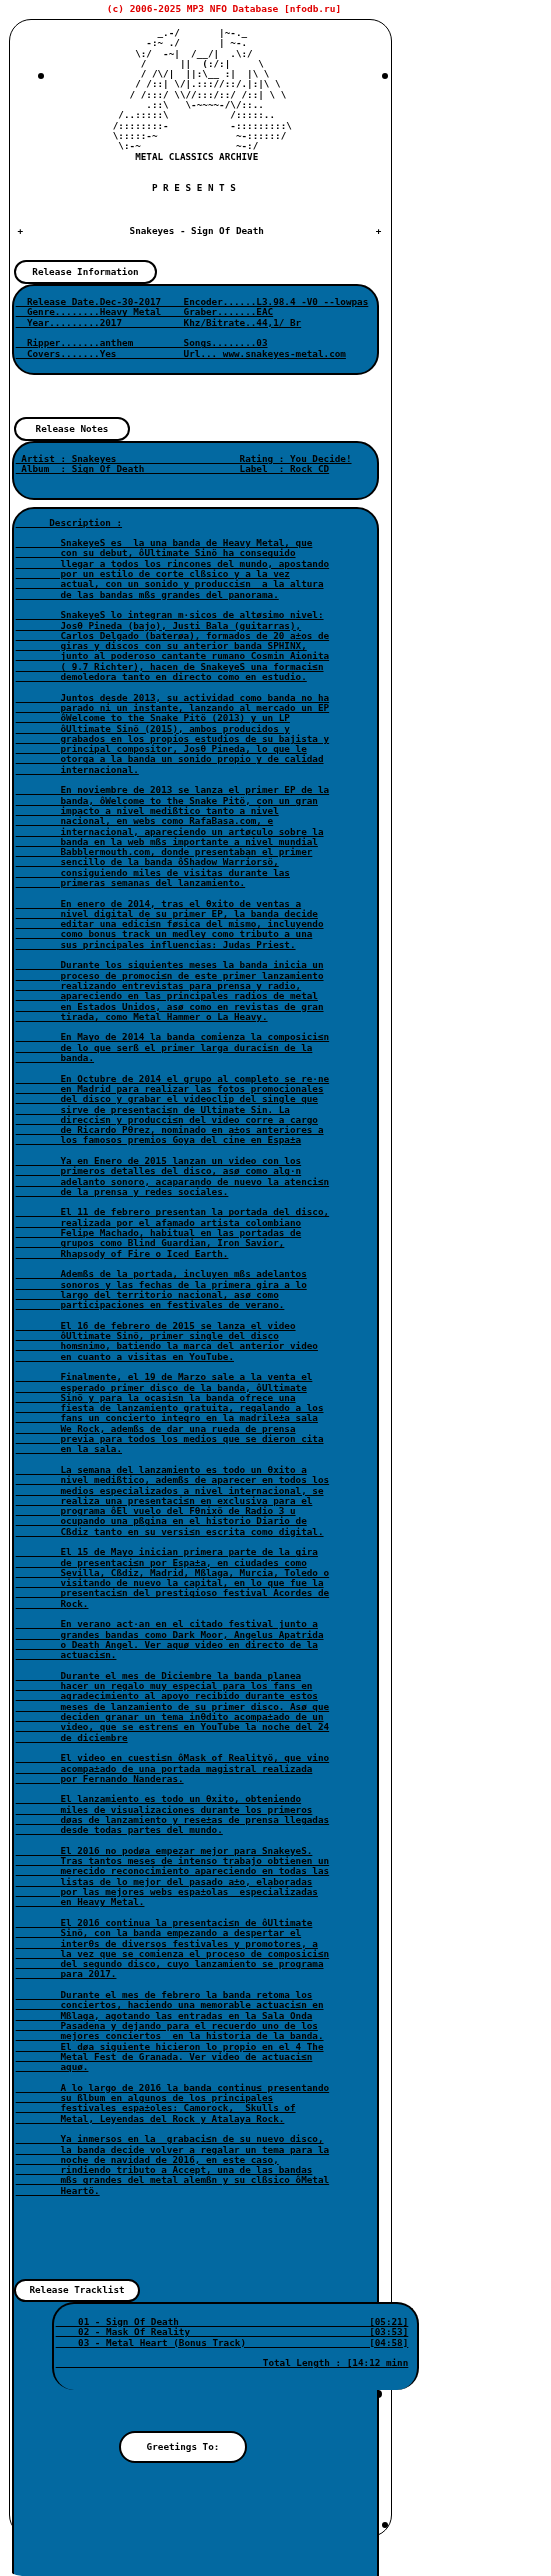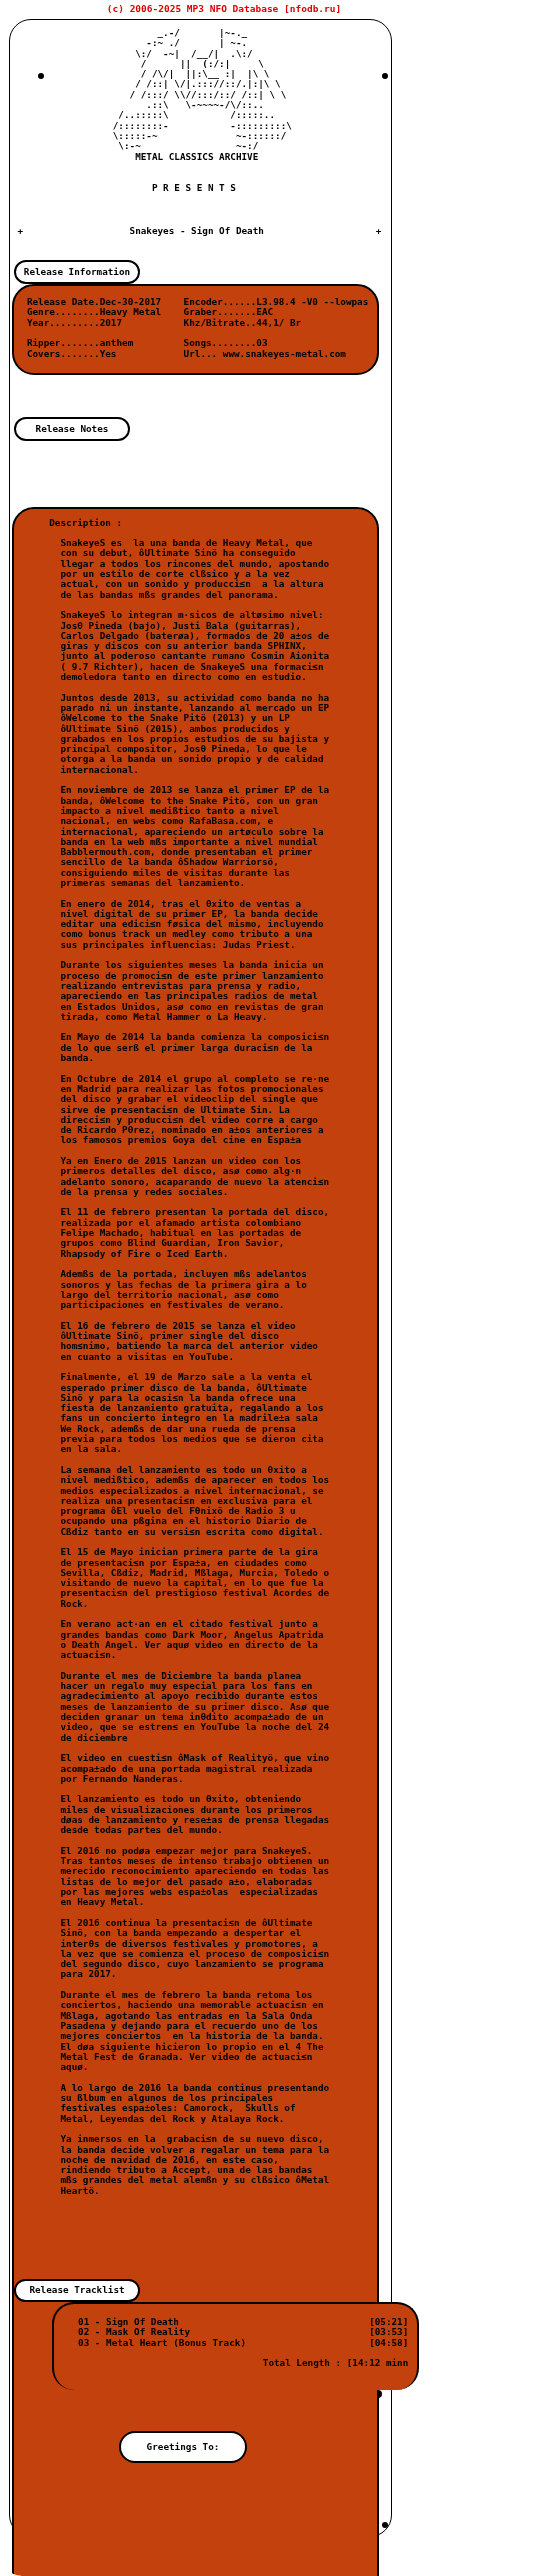--- a/index.html
+++ b/index.html
@@ -19,21 +19,21 @@
   .sq { position:absolute; width:6px; height:6px; background:#000; }
   pre.t {
     position:absolute; font:bold 9.3px/10.3px "DejaVu Sans Mono", monospace;
     white-space:pre; color:#000;
   }
   .tab {
     position:absolute; border:2.6px double #000; background:#fff; z-index:3;
     display:flex; align-items:center; justify-content:center;
     font:bold 9.3px/10.3px "DejaVu Sans Mono", monospace;
   }
-  .dbox { position:absolute; border:2.6px double #000; background:#c2410c; z-index:1; }
+  .dbox { position:absolute; border:2.6px double #000; background:#0369a1; z-index:1;text-decoration:underline; }
   .dbox.nb { border-bottom:none;margin-left:40px; }
   .dbox pre.t2 {
     font:bold 9.3px/10.3px "DejaVu Sans Mono", monospace; white-space:pre;
     padding-left:1.7px; color:#000;
   }
   .bar { position:absolute; background:#000; }
 </style>
 </head>
 <body>
 
@@ -57,34 +57,38 @@
                      / /:::/ \\//:::/::/ /::| \ \
                         .::\   \-~~~~-/\/::..
                    /..:::::\           /:::::..
                   /::::::::-           -:::::::::\
                   \:::::-~              ~-::::::/
                    \:-~                 ~-:/
                       METAL CLASSICS ARCHIVE</pre>
   <pre class="t" style="left:12px;top:183px">                         P R E S E N T S</pre>
   <pre class="t" style="left:12px;top:226px"> +                   Snakeyes - Sign Of Death                    +</pre>
 
-  <div class="tab" style="left:14px;top:260px;width:126px;height:24px">
+  <div class="tab" style="left:14px;top:260px;width:143px;height:24px">
     <span>Release Information</span>
   </div>
   <div class="dbox" style="left:12px;top:284px;width:367px;height:91px">
     <pre class="t2" style="padding-top:11.2px">  Release Date.Dec-30-2017    Encoder......L3.98.4 -V0 --lowpas
   Genre........Heavy Metal    Graber.......EAC
   Year.........2017           Khz/Bitrate..44,1/ Br
 
   Ripper.......anthem         Songs........03
   Covers.......Yes            Url... www.snakeyes-metal.com</pre>
   </div>
 
   <div class="tab" style="left:14px;top:417px;width:116px;height:24px">
     <span>Release Notes</span>
+  </div>
+  <div class="dbox" style="left:12px;top:441px;width:367px;height:59px">
+    <pre class="t2" style="padding-top:11.2px"> Artist : Snakeyes                      Rating : You Decide!
+ Album  : Sign Of Death                 Label  : Rock CD</pre>
   </div>
 
   <div class="dbox" style="left:12px;top:507px;width:367px;height:2244px">
     <pre class="t2" style="padding-top:8.6px">      Description :
 
         SnakeyeS es  la una banda de Heavy Metal, que
         con su debut, ôUltimate Sinö ha conseguido
         llegar a todos los rincones del mundo, apostando
         por un estilo de corte clßsico y a la vez
         actual, con un sonido y producci≤n  a la altura

